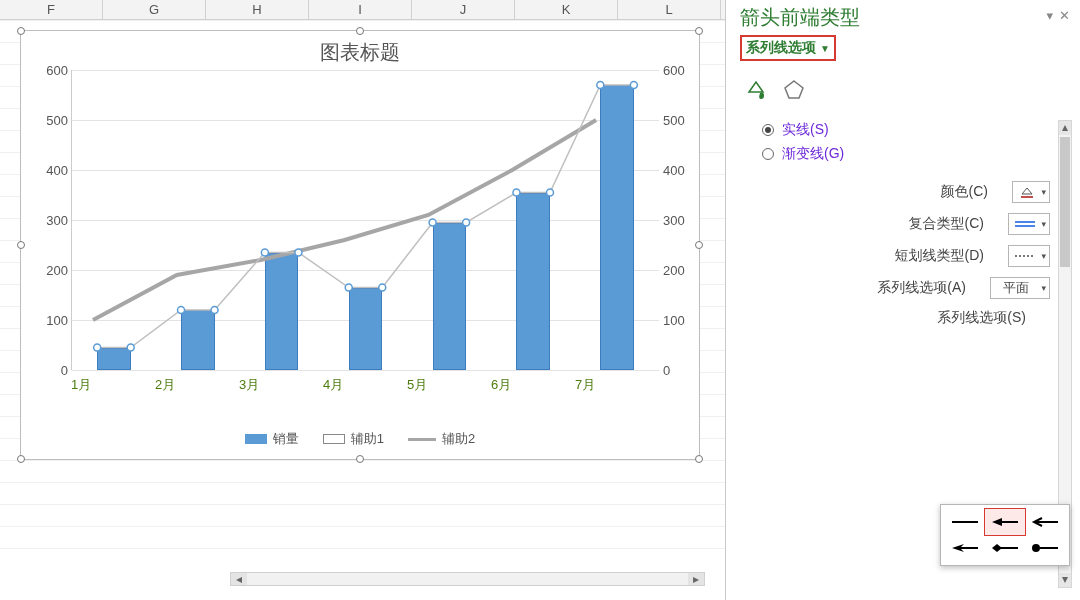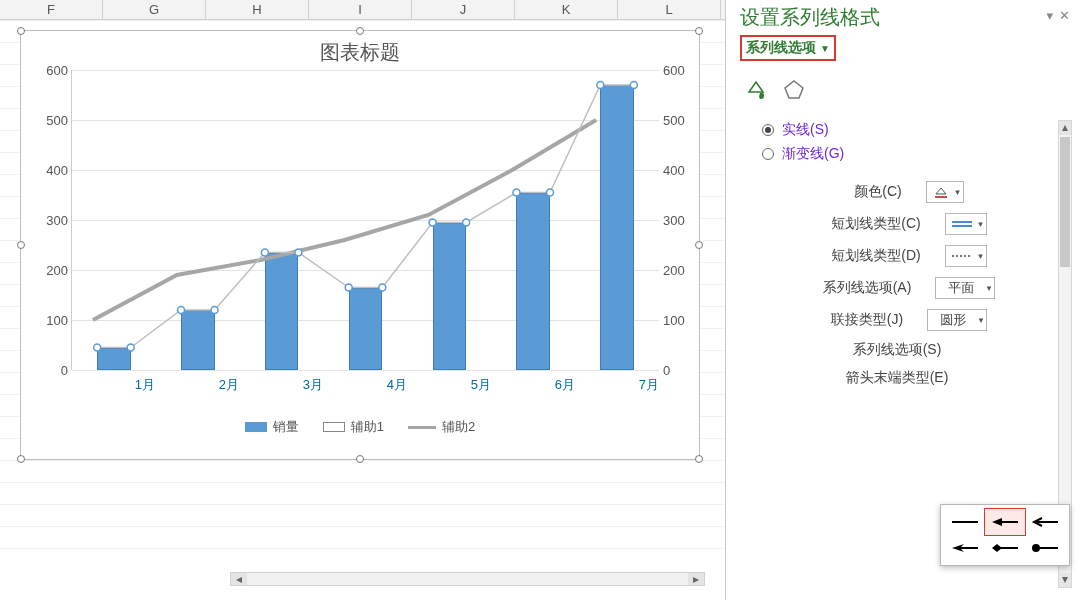--- a/index.html
+++ b/index.html
@@ -104,26 +104,26 @@
     border: 1px solid #3e7bbf;
   }
   .line2-path, .line1-path {
     position: absolute; left:0; top:0; width:100%; height:100%;
     pointer-events: none;
   }
   .x-axis {
     display: flex;
     margin: 6px 40px 0 50px;
   }
-  .x-tick { flex:1; text-align:right; color:#0369a1; font-size:13px; }
+  .x-tick { flex:1; text-align:left; color:#4d7c0f; font-size:13px; }
   .legend {
     display: flex;
     justify-content: center;
     gap: 24px;
-    margin-top: 24px;
+    margin-top: 36px;
     font-size: 13px;
     color: #555;
   }
   .legend-item { display:flex; align-items:center; gap:6px; }
   .sw-bar { width:22px; height:10px; background:#5b9bd5; }
   .sw-box { width:22px; height:10px; background:#fff; border:1px solid #888; }
   .sw-line { width:28px; height:0; border-top:3px solid #a6a6a6; }
   .hscroll {
     position:absolute; bottom:14px; left:230px; right:20px; height:14px;
     background:#f1f1f1; border:1px solid #d0d0d0;
@@ -179,21 +179,21 @@
     display:flex; align-items:center; gap:8px;
     padding:3px 0 3px 22px;
     font-size:14px; color:#6d28d9;
   }
   .radio {
     width:12px; height:12px; border:1px solid #666; border-radius:50%;
     display:inline-flex; align-items:center; justify-content:center;
   }
   .radio.sel::after { content:""; width:6px; height:6px; background:#444; border-radius:50%; }
   .prop-row {
-    display:flex; align-items:center; justify-content:center;
+    display:flex; align-items:center; justify-content:flex-end;
     padding:5px 0 5px 28px;
     font-size:14px; color:#444;gap:24px;
   }
   .val-box {
     display:flex; align-items:center;
     border:1px solid #b5b5b5; background:#fff;
     height:22px;
   }
   .val-box input {
     border:none; width:54px; padding:0 4px; font-size:13px; background:transparent; outline:none;
@@ -362,21 +362,21 @@
       <div class="track"></div>
       <div class="btn">▸</div>
     </div>
   </div>
 
   <div class="format-pane">
     <div class="pane-close">
       <span>▾</span>
       <span>✕</span>
     </div>
-    <div class="pane-title">设置系列线格式</div>
+    <div class="pane-title">箭头前端类型</div>
     <div style="margin-bottom:16px">
       <span class="pane-sub hl-red">
         <span>系列线选项</span>
         <span style="font-size:10px;color:#2e7d32">▼</span>
       </span>
     </div>
     <div class="icon-row">
       <div class="ico">
         <svg width="22" height="22">
             <path d="M4 14 L11 4 L18 14 Z" fill="none" stroke="#2e7d32" stroke-width="1.5"></path>
@@ -408,21 +408,21 @@
           <svg width="16" height="14">
               <path d="M3 9 L8 3 L13 9 Z" fill="none" stroke="#555"></path>
               <rect x="2" y="11" width="12" height="2" fill="#c0504d"></rect>
             </svg>
         </span>
       </div>
 
 
 
       <div class="prop-row">
-        <span class="label">短划线类型(C)</span>
+        <span class="label">复合类型(C)</span>
         <span class="dd">
           <svg width="20" height="10">
               <line x1="0" y1="3" x2="20" y2="3" stroke="#4a86e8" stroke-width="2"></line>
               <line x1="0" y1="7" x2="20" y2="7" stroke="#4a86e8" stroke-width="2"></line>
             </svg>
         </span>
       </div>
 
       <div class="prop-row">
         <span class="label">短划线类型(D)</span>
@@ -433,37 +433,27 @@
         </span>
       </div>
 
       <div class="prop-row">
         <span class="label">系列线选项(A)</span>
         <span class="dd" style="min-width:60px">
             <span>平面</span>
           </span>
       </div>
 
-      <div class="prop-row">
-        <span class="label">联接类型(J)</span>
-        <span class="dd" style="min-width:60px">
-            <span>圆形</span>
-          </span>
-      </div>
 
 
       <div class="prop-row">
         <span class="label">系列线选项(S)</span>
         <span></span>
       </div>
 
-      <div class="prop-row">
-        <span class="label">箭头末端类型(E)</span>
-        <span></span>
-      </div>
     </div>
 
     <div class="vscroll">
       <div class="btn">▴</div>
       <div class="thumb"></div>
       <div class="btn" style="position:absolute;bottom:0;left:0;right:0">▾</div>
     </div>
 
     <div class="flyout">
       <div class="fly-item">

